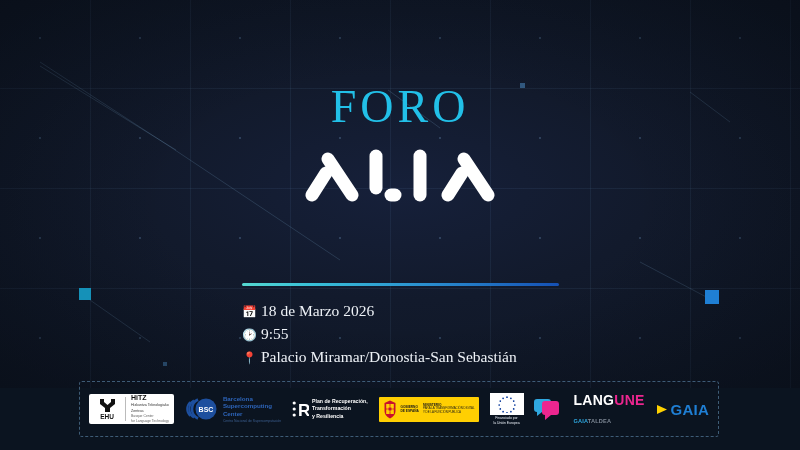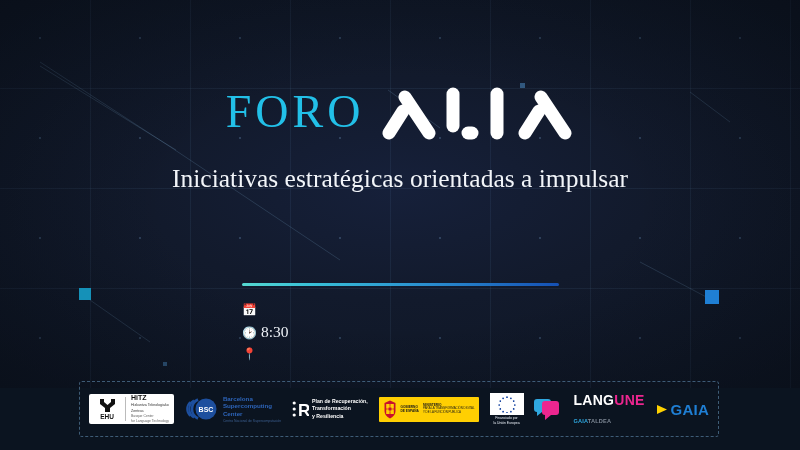--- a/index.html
+++ b/index.html
@@ -40,21 +40,21 @@
 
   .accent-sq{ position:absolute; }
   #accent-left{ left:79px; top:288px; width:12px; height:12px; background:#1591b8; }
   #accent-right{ left:705px; top:290px; width:14px; height:14px; background:#1f7fd4; }
   #accent-dot-a{ left:520px; top:83px;  width:5px; height:5px; background:rgba(80,150,210,.5); }
   #accent-dot-b{ left:163px; top:362px; width:4px; height:4px; background:rgba(80,150,210,.38); }
 
   
   #title-block{
     position:absolute; left:0; right:0; top:84px;
-    display:flex; align-items:center; justify-content:center; gap:16px;
+    display:flex; align-items:center; gap:16px;flex-direction:column;
   }
   #foro-word{
     font-family:"Liberation Serif", serif;
     font-size:46px; letter-spacing:4px; color:#22c0e8;
     line-height:1;
   }
   #alia-logo{ display:block; }
 
   
   #subtitle{
@@ -195,35 +195,36 @@
 
       <line x1="117" y1="10" x2="117" y2="49" stroke-width="13"></line>
 
       <line x1="145" y1="49" x2="159" y2="27" stroke-width="13"></line>
       <line x1="161" y1="13" x2="185" y2="49" stroke-width="13"></line>
     </g>
   </svg>
 </div>
 
 <div id="subtitle">
-  <div>Iniciativas estratégicas orientadas a impulsar</div>
 </div>
 
 <div id="divider"></div>
 
 <div id="event-meta">
   <div class="meta-row">
     <span class="glyph g-cal">📅</span>
+    <span>18 de Marzo 2026</span>
   </div>
   <div class="meta-row">
     <span class="glyph g-clk">🕑</span>
-    <span>8:30</span>
+    <span>9:55</span>
   </div>
   <div class="meta-row">
     <span class="glyph g-pin">📍</span>
+    <span>Palacio Miramar/Donostia-San Sebastián</span>
   </div>
 </div>
 
 <div id="footer-bar"></div>
 <div id="footer-dash"></div>
 
 <div id="logo-strip">
 
   <div class="logo" id="logo-ehu-hitz">
     <div class="ehu-mark">

